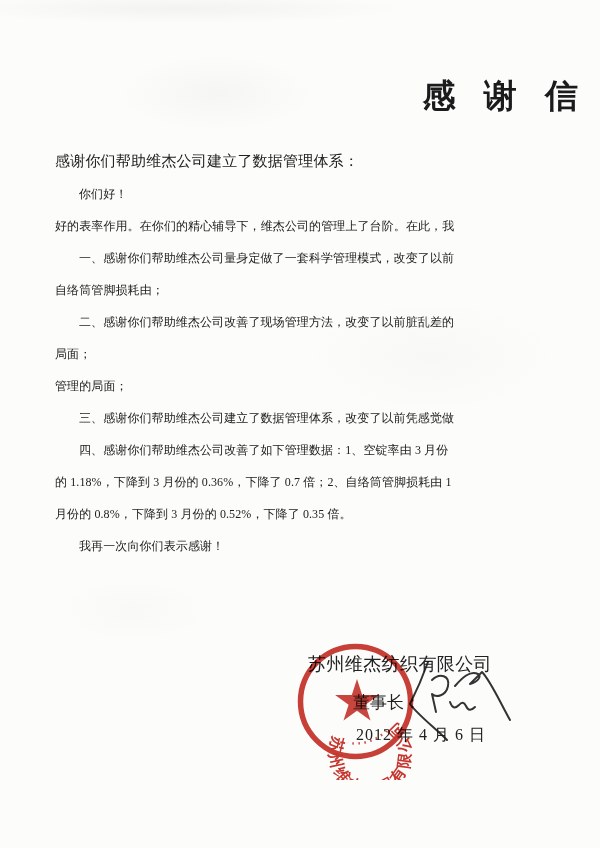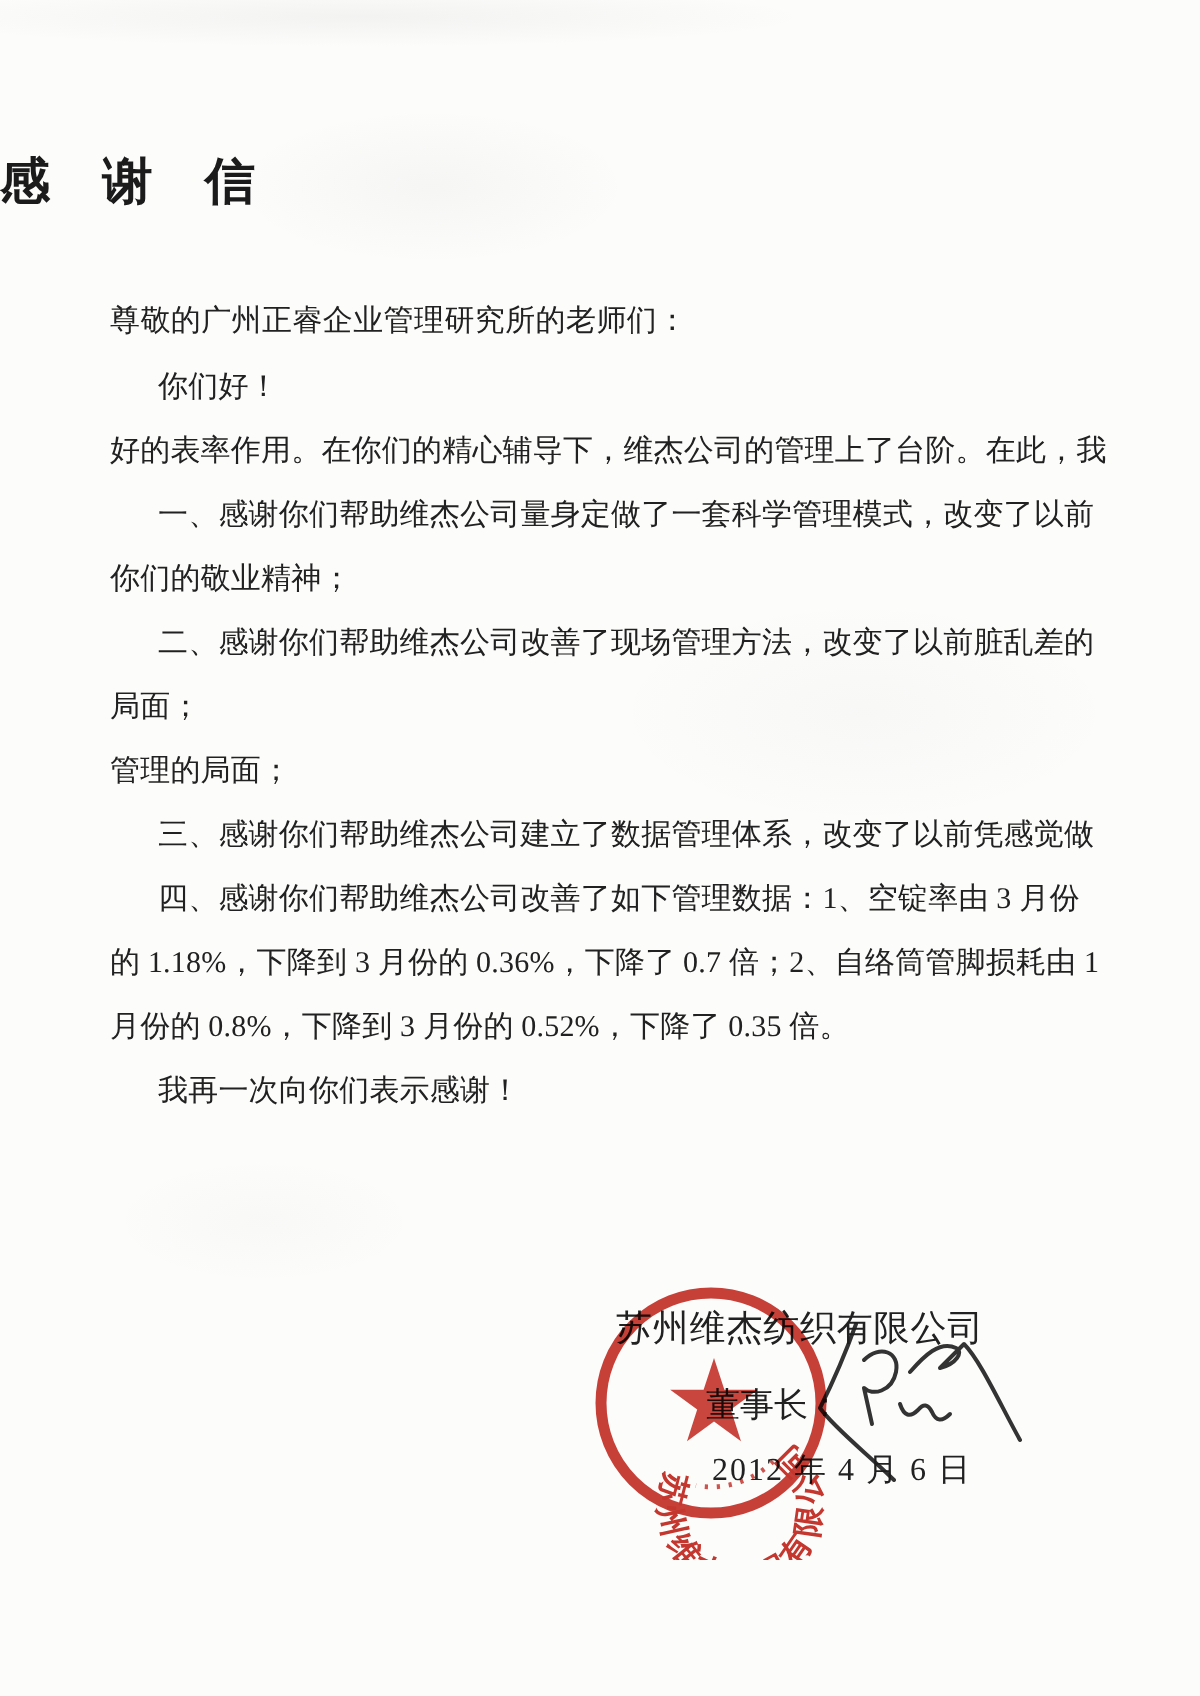--- a/index.html
+++ b/index.html
@@ -18,43 +18,43 @@
     background-image:
       radial-gradient(ellipse 140px 55px at 36% 11%, rgba(70,70,70,0.035), transparent 70%),
       radial-gradient(ellipse 180px 80px at 72% 42%, rgba(70,70,70,0.025), transparent 70%),
       radial-gradient(ellipse 110px 45px at 22% 72%, rgba(70,70,70,0.02), transparent 70%),
       radial-gradient(ellipse 300px 20px at 30% 1%, rgba(70,70,70,0.05), transparent 75%);
   }
   .title {
     position: absolute;
     top: 74px; left: 0;
     width: 588px;
-    text-align: left;
-    font-size: 25px;
+    text-align: right;
+    font-size: 33px;
     font-weight: 700;
     letter-spacing: 10px;
     color: #1b1b1b;
   }
   .salutation {
     position: absolute;
     left: 55px; top: 150px;
     font-size: 15px;
     line-height: 22px;
     letter-spacing: 0.2px;
     white-space: nowrap;
   }
   .body-block {
     position: absolute;
     left: 55px; top: 178px;
     width: 482px;
   }
   .line {
     height: 32px;
     line-height: 32px;
-    font-size: 15px;
+    font-size: 12px;
     letter-spacing: 0.1px;
     white-space: nowrap;
   }
   .line.indent { padding-left: 24px; }
   .closing-company {
     position: absolute;
     left: 308px; top: 652px;
     font-size: 18px;
     letter-spacing: 0.4px;
     white-space: nowrap;
@@ -93,27 +93,27 @@
     fill: var(--seal, #c3271f);
   }
 </style>
 </head>
 <body>
 
 <div class="page">
 
   <h1 class="title">感 谢 信</h1>
 
-  <div class="salutation">尊敬的广州正睿企业管理研究所的老师们：</div>
+  <div class="salutation">感谢你们帮助维杰公司建立了数据管理体系：</div>
 
   <div class="body-block">
     <div class="line indent">你们好！</div>
     <div class="line">好的表率作用。在你们的精心辅导下，维杰公司的管理上了台阶。在此，我</div>
     <div class="line indent">一、感谢你们帮助维杰公司量身定做了一套科学管理模式，改变了以前</div>
-    <div class="line">你们的敬业精神；</div>
+    <div class="line">自络筒管脚损耗由；</div>
     <div class="line indent">二、感谢你们帮助维杰公司改善了现场管理方法，改变了以前脏乱差的</div>
     <div class="line">局面；</div>
     <div class="line">管理的局面；</div>
     <div class="line indent">三、感谢你们帮助维杰公司建立了数据管理体系，改变了以前凭感觉做</div>
     <div class="line indent">四、感谢你们帮助维杰公司改善了如下管理数据：1、空锭率由 3 月份</div>
     <div class="line">的 1.18%，下降到 3 月份的 0.36%，下降了 0.7 倍；2、自络筒管脚损耗由 1</div>
     <div class="line">月份的 0.8%，下降到 3 月份的 0.52%，下降了 0.35 倍。</div>
     <div class="line indent">我再一次向你们表示感谢！</div>
   </div>
 

